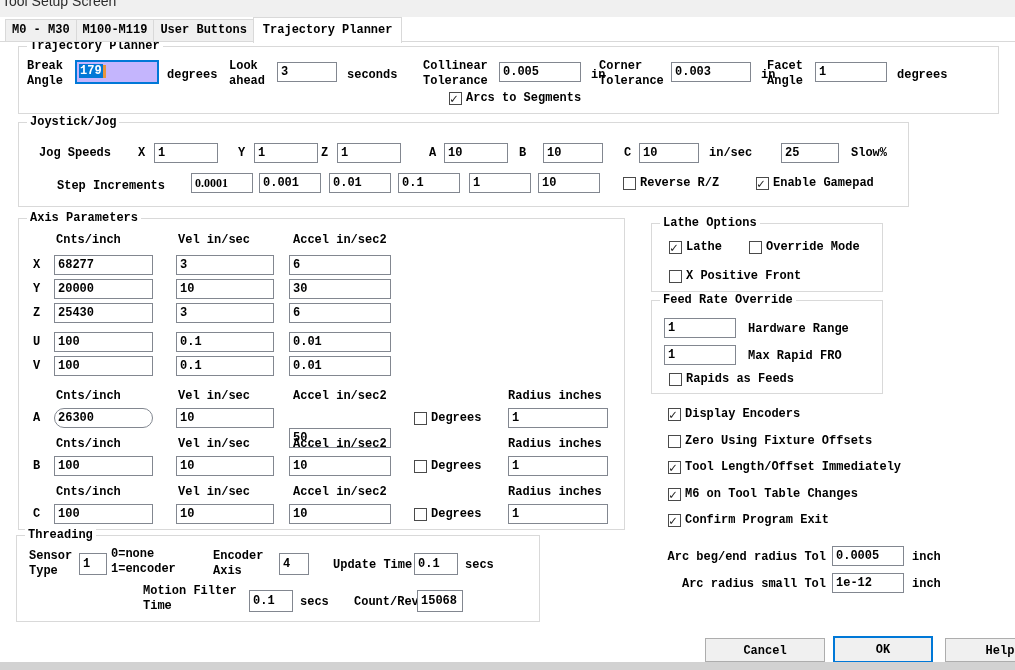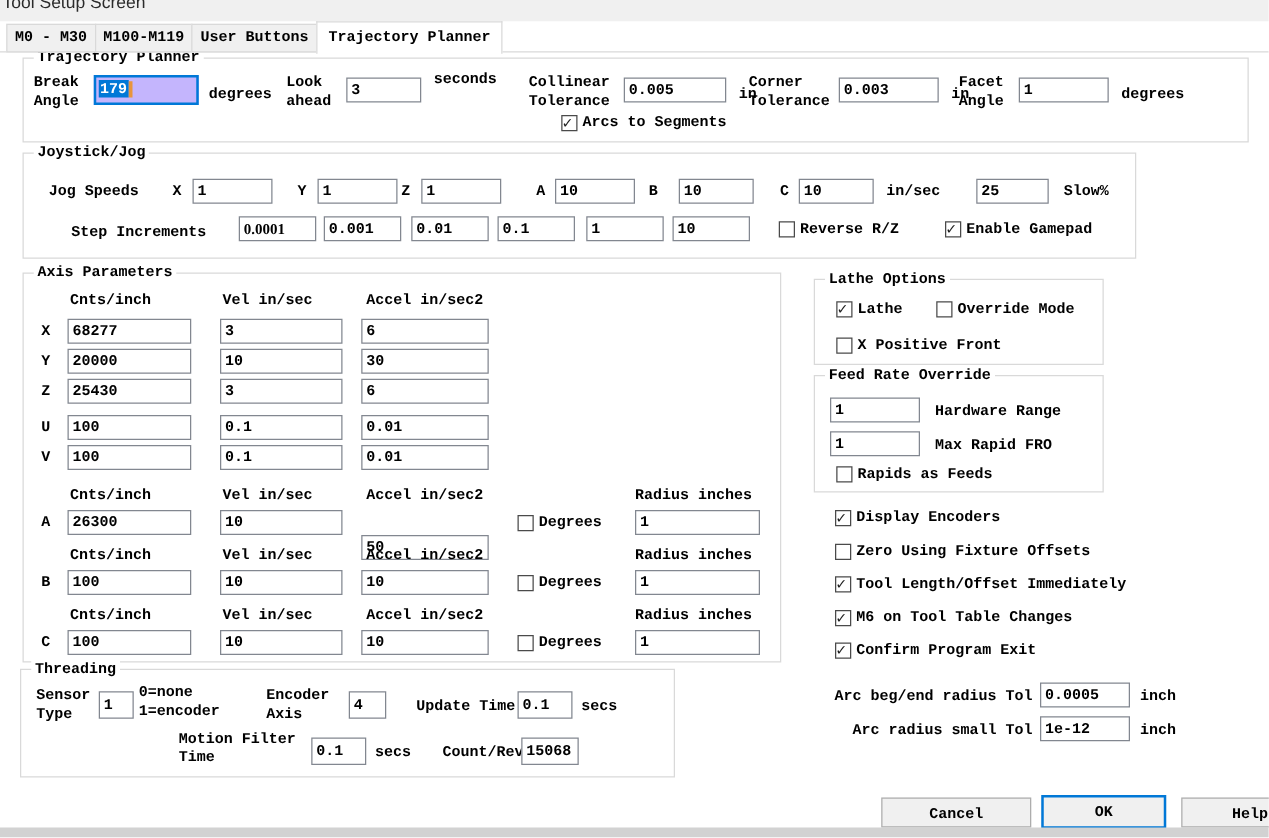--- a/index.html
+++ b/index.html
@@ -54,21 +54,21 @@
 
 <div class="grp" style="left:18px;top:46px;width:979px;height:66px">
   <div class="legend">Trajectory Planner</div>
   <div class="lbl2" style="left:8px;top:12px;width:48px">Break
 Angle</div>
   <div class="tbx" style="left:56px;top:13px;width:84px"><span class="sel">179</span><span class="caret"></span></div>
   <div class="lbl" style="left:148px;top:21px">degrees</div>
   <div class="lbl2" style="left:210px;top:12px;width:52px">Look
 ahead</div>
   <input class="tb" style="left: 258px; top: 15px; width: 60px;" value="3">
-  <div class="lbl" style="left:328px;top:9px">seconds</div>
+  <div class="lbl" style="left:328px;top:21px">seconds</div>
   <div class="lbl2" style="left:404px;top:12px;width:74px">Collinear
 Tolerance</div>
   <input class="tb" style="left: 480px; top: 15px; width: 82px;" value="0.005">
   <div class="lbl" style="left:572px;top:21px">in</div>
   <div class="lbl2" style="left:580px;top:12px;width:70px">Corner
 Tolerance</div>
   <input class="tb" style="left: 652px; top: 15px; width: 80px;" value="0.003">
   <div class="lbl" style="left:742px;top:21px">in</div>
   <div class="lbl2" style="left:748px;top:12px;width:44px">Facet
 Angle</div>
@@ -144,21 +144,21 @@
   <div class="lbl" style="left:14px;top:140px">V</div>
   <input class="tb" style="left: 35px; top: 137px; width: 99px;" value="100">
   <input class="tb" style="left: 157px; top: 137px; width: 98px;" value="0.1">
   <input class="tb" style="left: 270px; top: 137px; width: 102px;" value="0.01">
 
   <div class="lbl" style="left:37px;top:170px">Cnts/inch</div>
   <div class="lbl" style="left:159px;top:170px">Vel in/sec</div>
   <div class="lbl" style="left:274px;top:170px">Accel in/sec2</div>
   <div class="lbl" style="left:489px;top:170px">Radius inches</div>
   <div class="lbl" style="left:14px;top:192px">A</div>
-  <input class="tb" style="left: 35px; top: 189px; width: 99px;" value="26300">
+  <input class="tb" style="left: 35px; top: 189px; width: 99px; border-radius: 10px;" value="26300">
   <input class="tb" style="left: 157px; top: 189px; width: 98px;" value="10">
   <input class="tb" style="left: 270px; top: 189px; width: 102px; margin-top: 20px;" value="50">
   <label class="cb" style="left:395px;top:192px">
     <span class="cbx"></span>
     <span>Degrees</span>
   </label>
   <input class="tb" style="left: 489px; top: 189px; width: 100px;" value="1">
 
   <div class="lbl" style="left:37px;top:218px">Cnts/inch</div>
   <div class="lbl" style="left:159px;top:218px">Vel in/sec</div>

